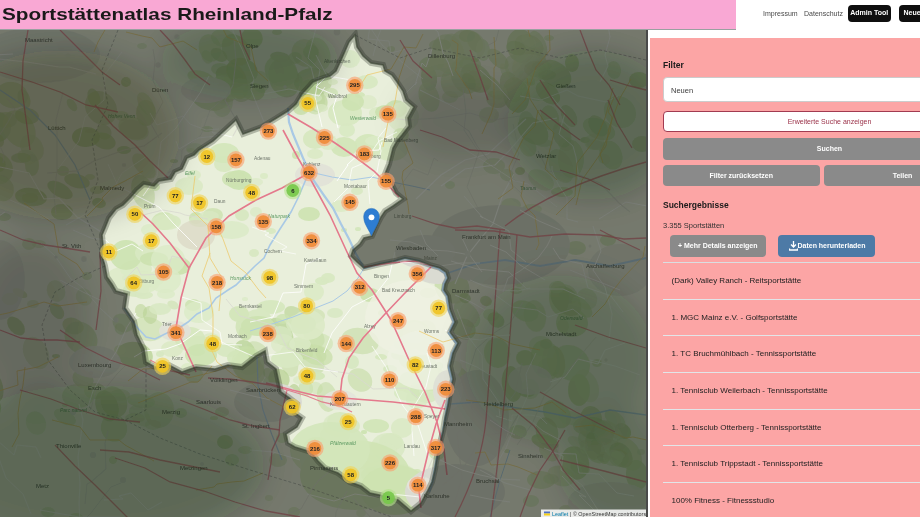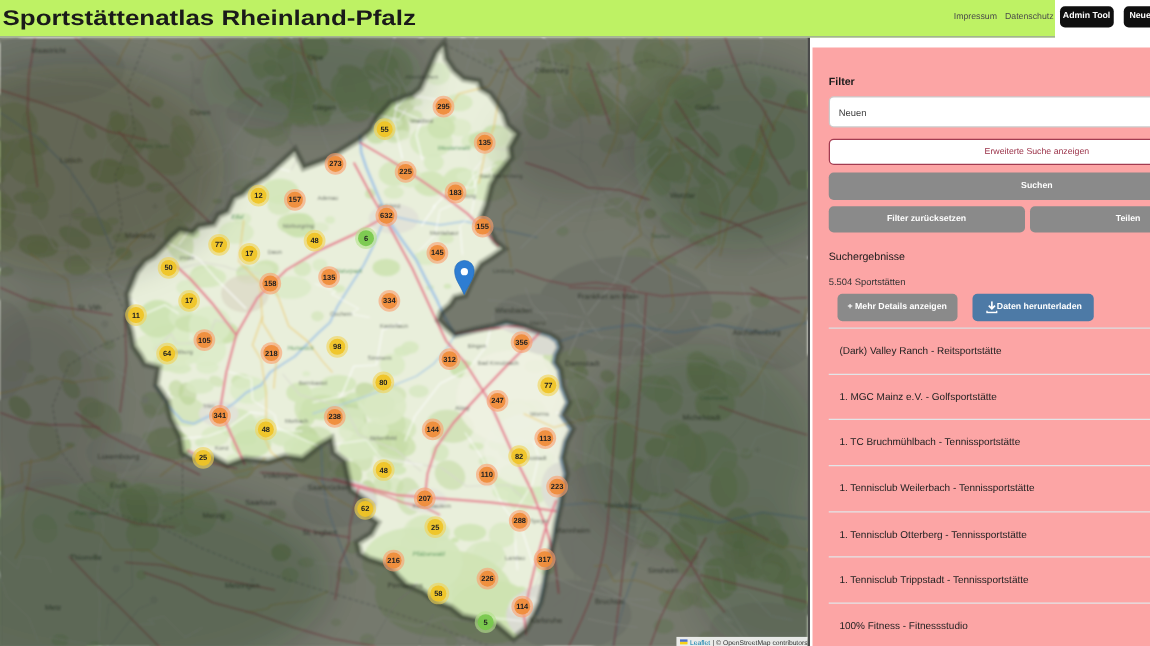--- a/index.html
+++ b/index.html
@@ -1,28 +1,28 @@
 <!DOCTYPE html>
 <html><head><meta charset="utf-8"><style>
 *{margin:0;padding:0;box-sizing:border-box}
 html,body{width:920px;height:517px;overflow:hidden;background:#fff;font-family:"Liberation Sans",sans-serif}
-.header{position:absolute;left:0;top:0;width:844px;height:30px;border-bottom:1.5px solid #9aa0a0;background:#bef264;z-index:5}
+.header{position:absolute;left:0;top:0;width:736px;height:30px;border-bottom:1.5px solid #9aa0a0;background:#f9a8d4;z-index:5}
 .title{position:absolute;left:2px;top:5px;font-size:17px;font-weight:bold;color:#1a1a1a;white-space:nowrap;transform:scaleX(1.22);transform-origin:0 50%}
 .hlink{position:absolute;top:9.5px;font-size:7px;color:#4a4a4a}
 .hbtn{position:absolute;top:5px;height:16.5px;background:#0f0f0f;color:#fff;font-size:7px;font-weight:bold;border-radius:4px;line-height:16.5px;text-align:center}
 .map{position:absolute;left:0;top:30px;width:648px;height:487px;background:#6b7365;border-right:2px solid #4a4a4a}
 .panel{position:absolute;left:650px;top:38px;width:270px;height:487px;background:#fca5a5}
 .ph{position:absolute;left:13px;font-size:8.5px;font-weight:bold;color:#1a1a1a}
 .inp{position:absolute;left:13px;top:39px;width:333px;height:24.5px;border:1px solid #ccc;border-radius:4px;background:#fff}
 .inp span{position:absolute;left:7px;top:7.5px;font-size:7.5px;color:#3c3c3c}
 .btn{position:absolute;border-radius:4px;font-size:7px;text-align:center}
 .bred{left:13px;top:72.5px;width:333px;height:21px;border:1.2px solid #a23b51;color:#9a3148;background:#fff;line-height:19px}
 .bgray{background:#8a8a8a;color:#fff;font-weight:bold}
 .small-btn{position:absolute;border-radius:4px;font-size:7px;font-weight:bold;color:#fff;text-align:center;white-space:nowrap}
-.shead{position:absolute;left:13px;top:162px;font-size:8.5px;font-weight:normal;color:#1a1a1a}
+.shead{position:absolute;left:13px;top:162px;font-size:8.5px;font-weight:bold;color:#1a1a1a}
 .scount{position:absolute;left:13px;top:182.5px;font-size:7.5px;color:#333}
 .list{position:absolute;left:13px;top:224px;width:262px;border-top:1px solid #dadee1}
 .list div{height:36.7px;line-height:36.7px;border-bottom:1px solid #e2e5e8;font-size:8px;color:#222;padding-left:8.5px;white-space:nowrap}
 </style></head><body>
 <div class="map"><svg width="646" height="487" viewBox="0 0 646 487">
       <defs>
         <filter id="bl" x="-5%" y="-5%" width="110%" height="110%">
           <feGaussianBlur stdDeviation="0.7"></feGaussianBlur>
         </filter>
         <filter id="bl2" x="-20%" y="-20%" width="140%" height="140%">
@@ -1049,21 +1049,21 @@
 <div class="panel">
   <div class="ph" style="top:22px">Filter</div>
   <div class="inp">
       <span>Neuen</span>
     </div>
   <div class="btn bred">Erweiterte Suche anzeigen</div>
   <div class="btn bgray" style="left:13px;top:100px;width:333px;height:22px;line-height:22px">Suchen</div>
   <div class="btn bgray" style="left:13px;top:127px;width:156.5px;height:21px;line-height:21px">Filter zurücksetzen</div>
   <div class="btn bgray" style="left:174px;top:127px;width:157px;height:21px;line-height:21px">Teilen</div>
   <div class="shead">Suchergebnisse</div>
-  <div class="scount">5.504 Sportstätten</div>
+  <div class="scount">3.355 Sportstätten</div>
   <div class="small-btn" style="left:19.5px;top:197px;width:96.5px;height:22px;line-height:22px;background:#8a8a8a">+ Mehr Details anzeigen</div>
   <div class="small-btn" style="left:127.5px;top:197px;width:97px;height:22px;line-height:22px;background:#4d7aa6">
     <svg style="position:absolute;left:11px;top:6px" width="9" height="10" viewBox="0 0 9 10">
         <path d="M4.5 0 v5 M2 3.5 L4.5 6 L7 3.5 M0.5 7.5 v1.5 h8 v-1.5" stroke="#fff" stroke-width="1.3" fill="none"></path>
       </svg>
     <span style="padding-left:11px">Daten herunterladen</span></div>
   <div class="list">
     <div>(Dark) Valley Ranch - Reitsportstätte</div>
     <div>1. MGC Mainz e.V. - Golfsportstätte</div>
     <div>1. TC Bruchmühlbach - Tennissportstätte</div>

